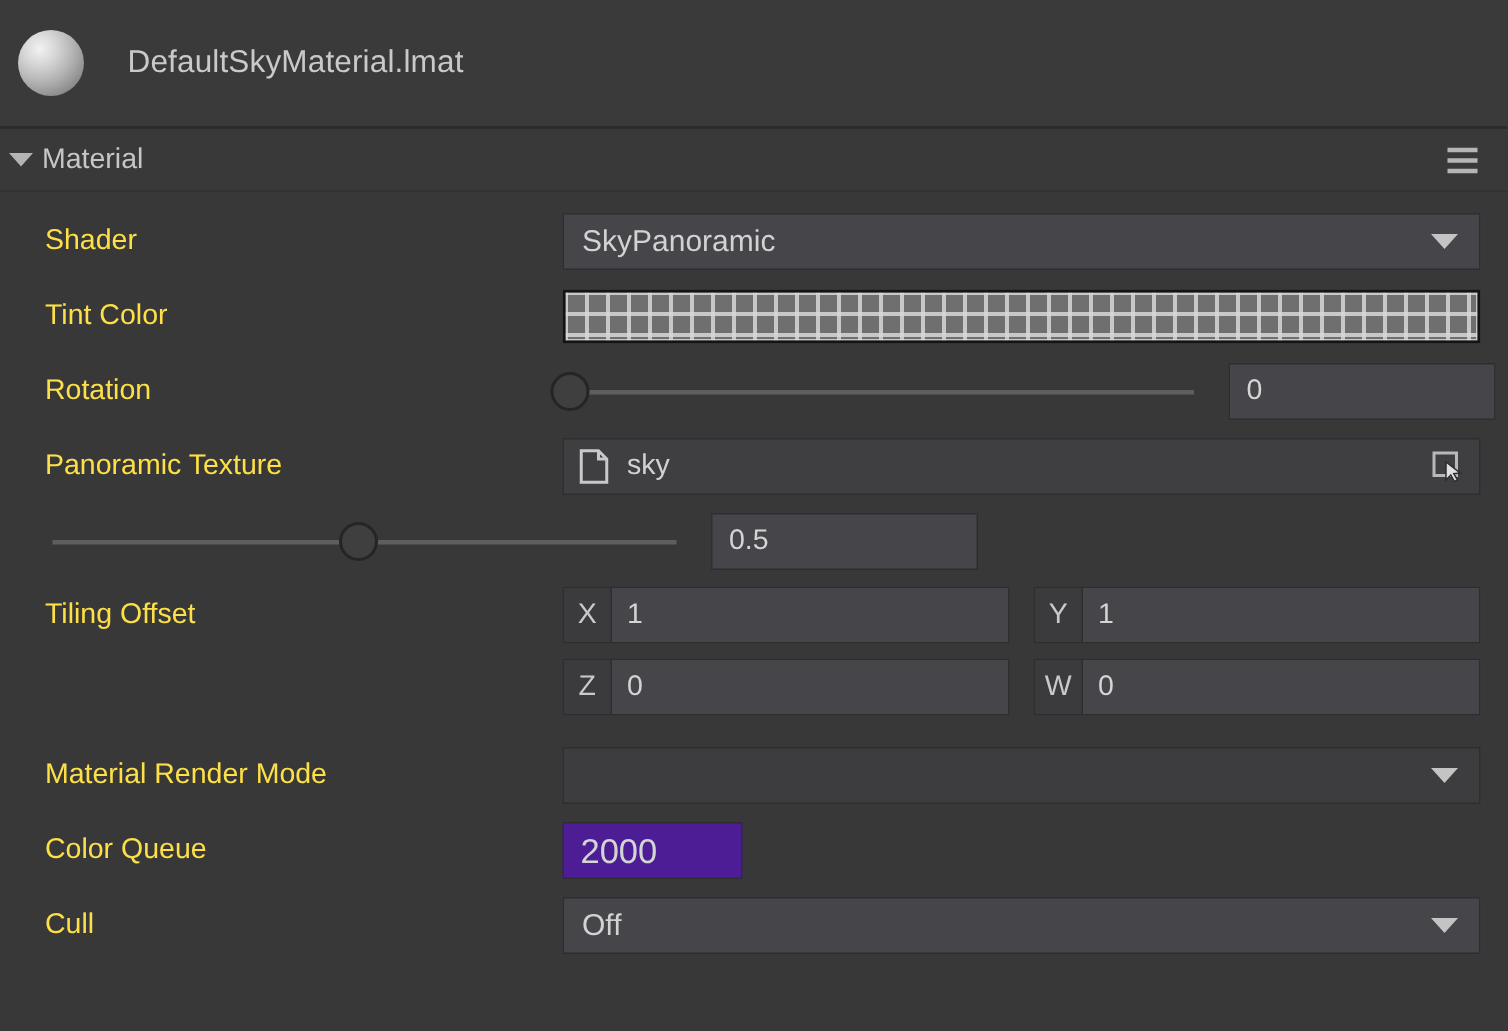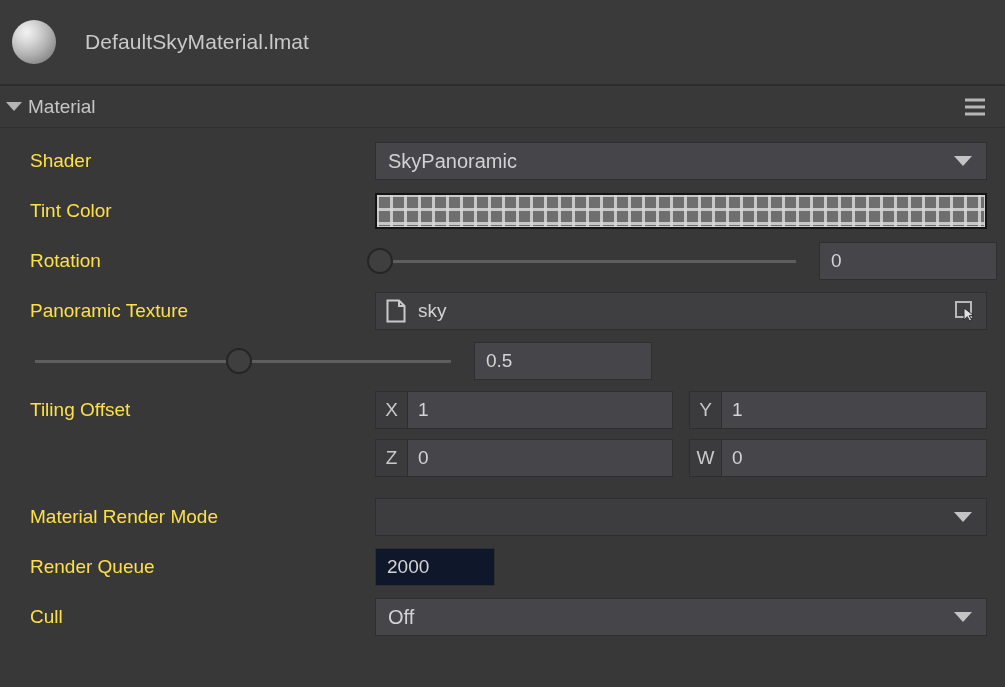--- a/index.html
+++ b/index.html
@@ -266,26 +266,26 @@
     padding-left: 10px;
     font-size: 19px;
     color: #d4d4d4;
   }
 
   
   .small-number {
     width: 120px;
     flex: 0 0 auto;
     height: 38px;
-    background: #0f172a;
+    background: #4c1d95;
     border: 1px solid #2e2e30;
     display: flex;
     align-items: center;
     padding: 0 11px;
-    font-size: 19px;
+    font-size: 23px;
     color: #d4d4d4;
     cursor: text;
   }
 
   .spacer-10 { height: 10px; }
 </style>
 </head>
 <body>
 
 <div class="inspector">
@@ -396,21 +396,21 @@
       <div class="prop-label">Material Render Mode</div>
       <div class="field-area">
         <div class="dropdown empty">
           <span class="dropdown-text"></span>
           <span class="caret"></span>
         </div>
       </div>
     </div>
 
     <div class="row">
-      <div class="prop-label">Render Queue</div>
+      <div class="prop-label">Color Queue</div>
       <div class="field-area">
         <div class="small-number">2000</div>
       </div>
     </div>
 
     <div class="row">
       <div class="prop-label">Cull</div>
       <div class="field-area">
         <div class="dropdown">
           <span class="dropdown-text">Off</span>

